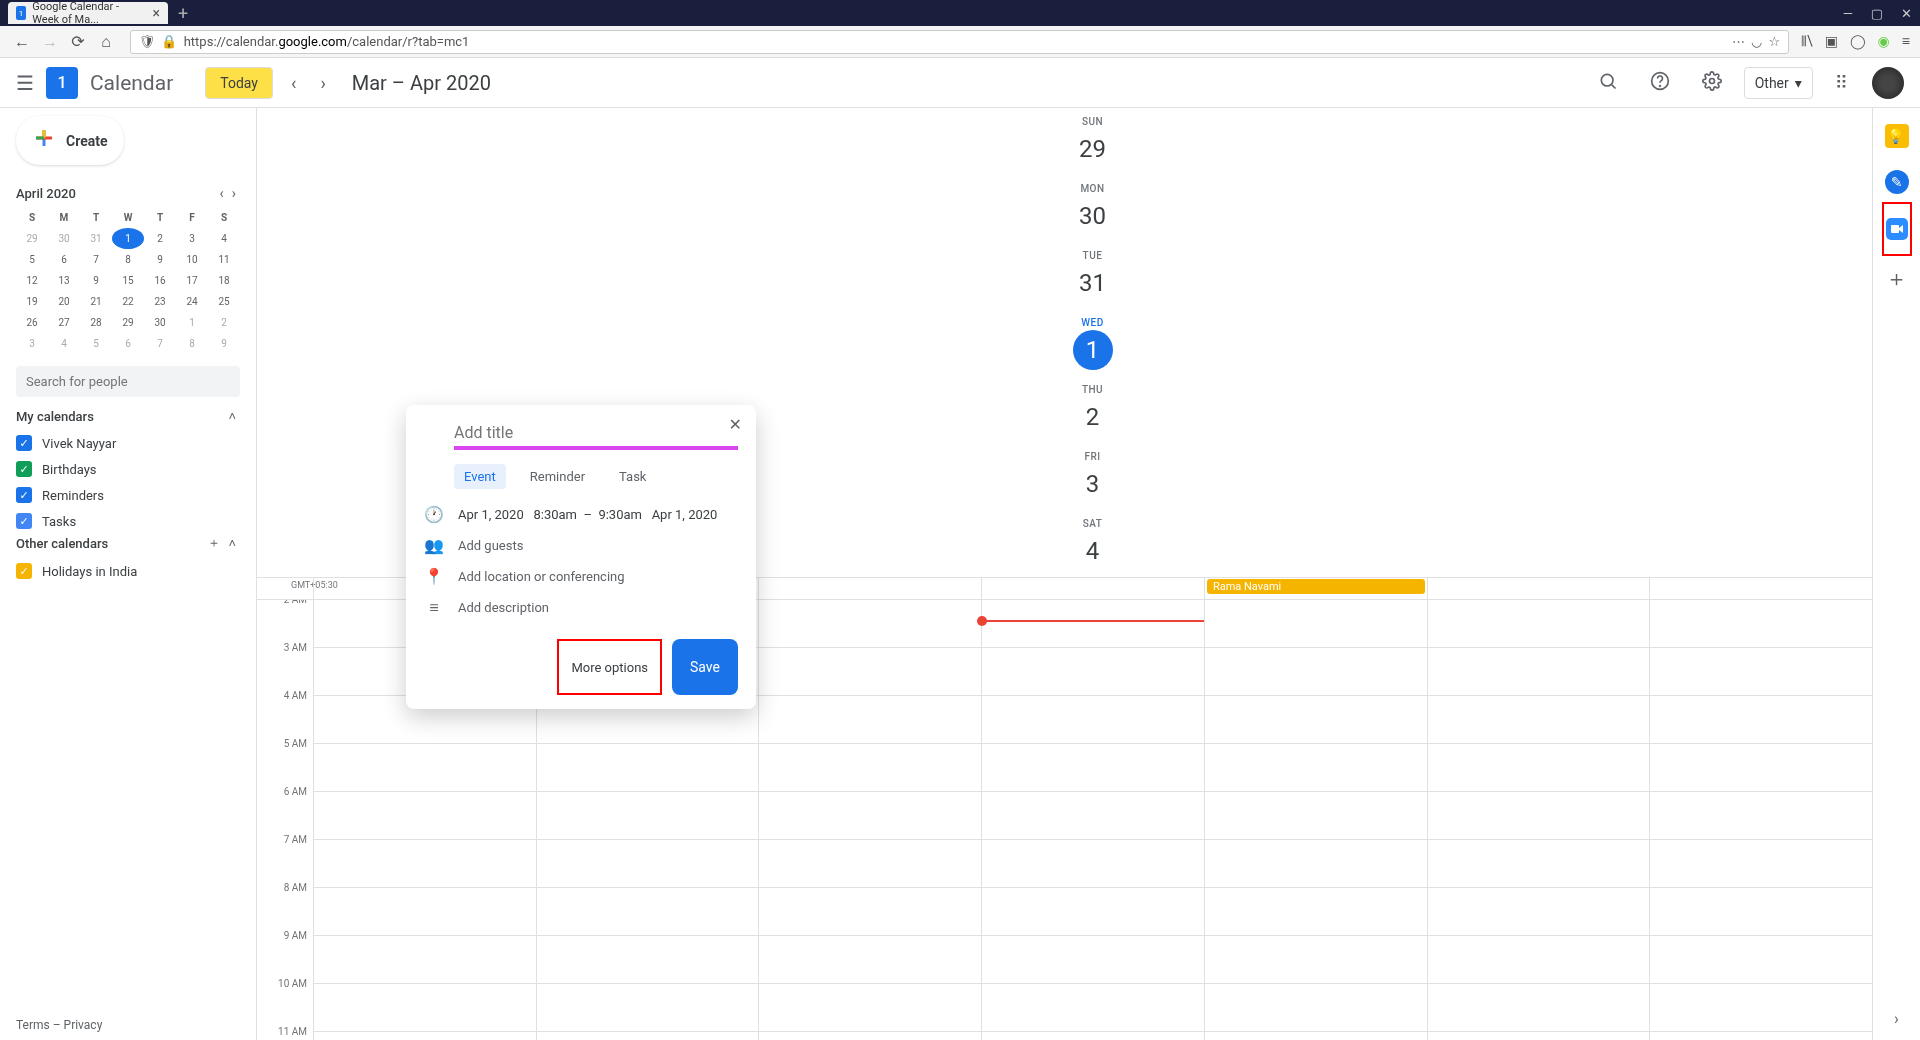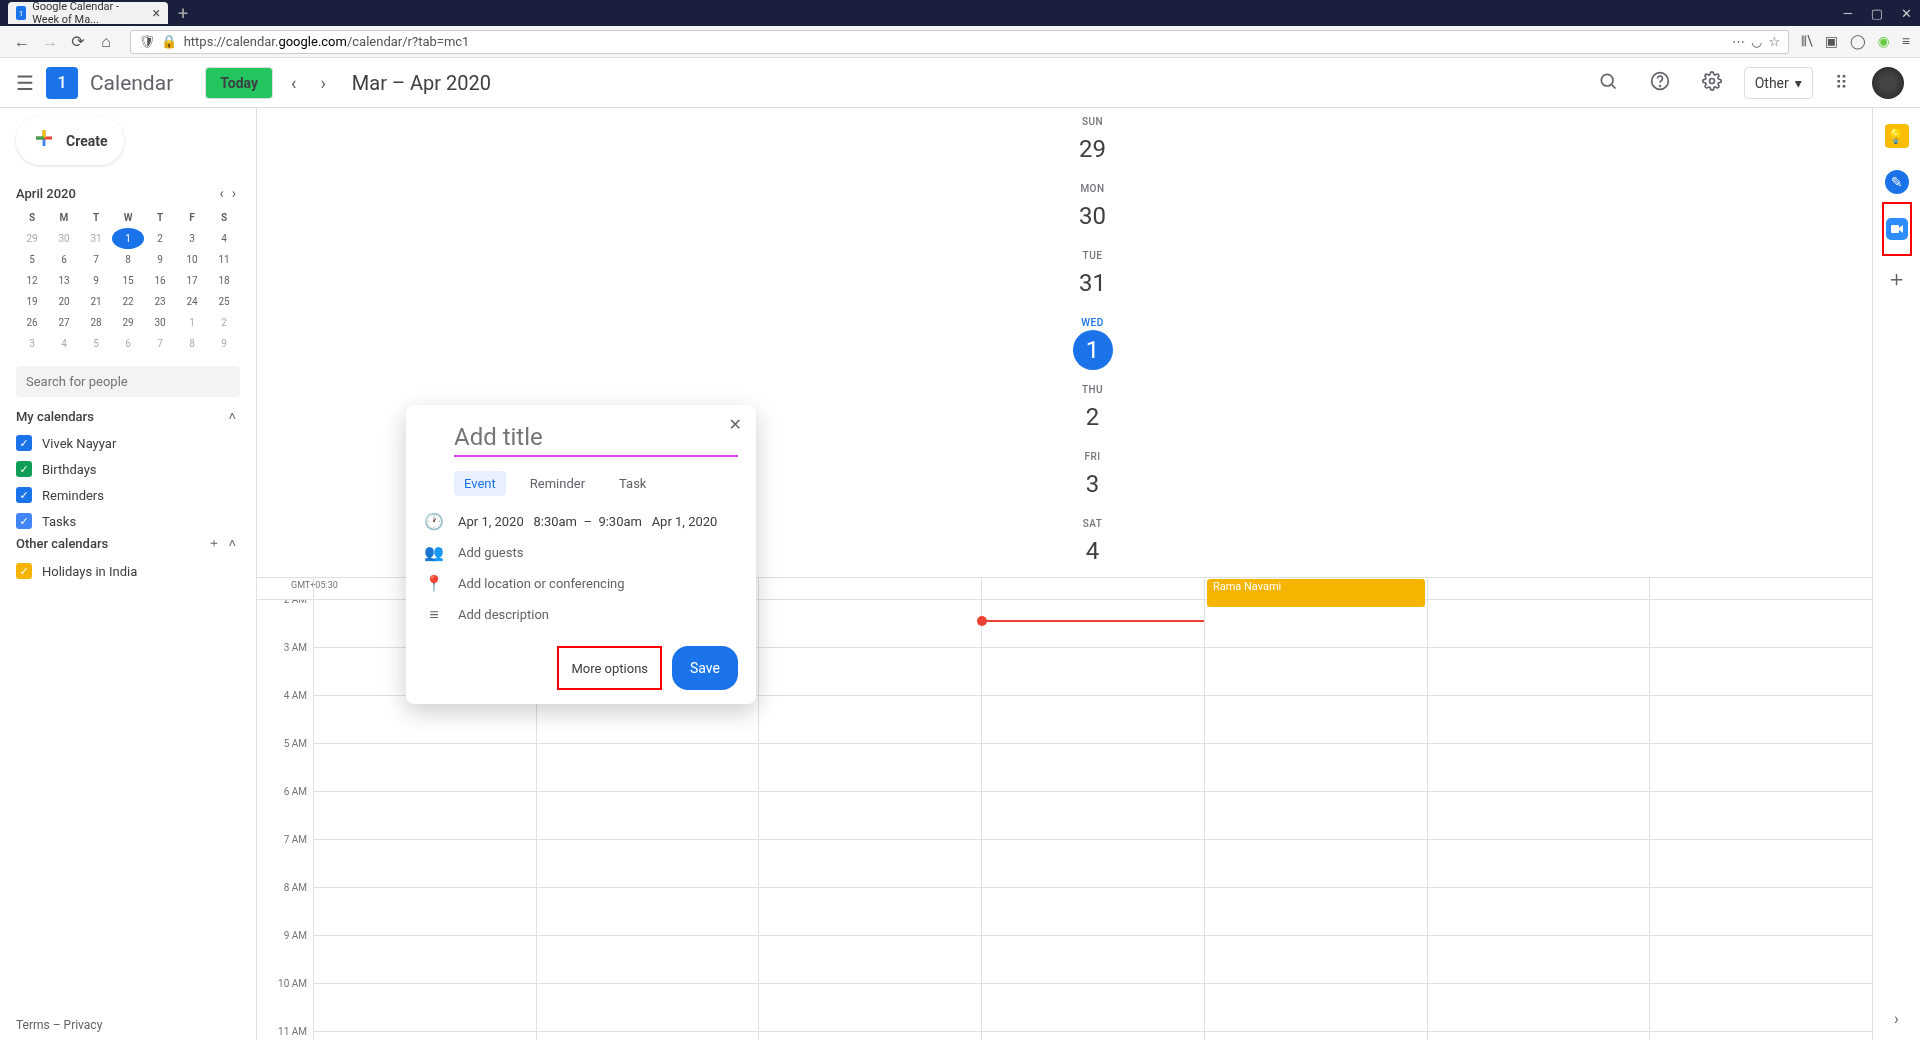--- a/index.html
+++ b/index.html
@@ -19,21 +19,21 @@
 .url-bar { flex: 1; margin: 0 8px; height: 24px; background: #fff; border: 1px solid #ccc; border-radius: 3px; display: flex; align-items: center; padding: 0 8px; font-size: 13px; color: #555; gap: 6px; }
 .url-bar .url-text { flex: 1; }
 .url-bar .dom { color: #000; }
 .toolbar-icons { display: flex; gap: 12px; color: #555; font-size: 14px; }
 
 
 .gcal-header { height: 50px; border-bottom: 1px solid #e0e0e0; display: flex; align-items: center; padding: 0 16px; gap: 12px; }
 .burger { font-size: 20px; color: #5f6368; cursor: pointer; }
 .gcal-logo { width: 32px; height: 32px; background: #1a73e8; border-radius: 4px; display: flex; align-items: center; justify-content: center; color: #fff; font-size: 16px; font-weight: 500; }
 .gcal-title { font-size: 21px; color: #5f6368; margin-right: 20px; }
-.today-btn { border: 1px solid #dadce0; padding: 7px 14px; border-radius: 4px; font-size: 14px; color: #3c4043; cursor: pointer; background: #22c55e; font-weight: bold; }
+.today-btn { border: 1px solid #dadce0; padding: 7px 14px; border-radius: 4px; font-size: 14px; color: #3c4043; cursor: pointer; background: #fde047; }
 .chev { font-size: 18px; color: #5f6368; cursor: pointer; padding: 0 6px; }
 .date-range { font-size: 20px; color: #3c4043; margin-left: 8px; }
 .gcal-header .spacer { flex: 1; }
 .hdr-icon { font-size: 18px; color: #5f6368; cursor: pointer; padding: 0 10px; }
 .view-select { border: 1px solid #dadce0; padding: 7px 10px; border-radius: 4px; font-size: 14px; color: #3c4043; display: flex; align-items: center; gap: 6px; cursor: pointer; }
 .apps-grid { font-size: 18px; color: #5f6368; cursor: pointer; margin-left: 10px; }
 .avatar { width: 32px; height: 32px; border-radius: 50%; background: radial-gradient(circle, #444 30%, #222 100%); margin-left: 12px; }
 
 
 .main { display: flex; height: calc(1040px - 26px - 32px - 50px); position: relative; }
@@ -61,21 +61,21 @@
 .day-headers { display: flex; border-bottom: 1px solid #e0e0e0; padding-left: 56px; flex-direction: column; }
 .day-col-h { flex: 1; text-align: center; padding: 8px 0 6px; }
 .day-abbr { font-size: 10px; color: #70757a; font-weight: 500; letter-spacing: 0.5px; }
 .day-abbr.today { color: #1a73e8; }
 .day-num { font-size: 24px; color: #3c4043; display: inline-flex; width: 40px; height: 40px; align-items: center; justify-content: center; border-radius: 50%; margin-top: 2px; }
 .day-num.today { background: #1a73e8; color: #fff; }
 
 .allday-row { display: flex; padding-left: 56px; border-bottom: 1px solid #e0e0e0; height: 22px; position: relative; }
 .allday-cell { flex: 1; border-left: 1px solid #e0e0e0; position: relative; }
 .allday-cell:first-child { border-left: none; }
-.allday-event { position: absolute; left: 2px; right: 2px; top: 1px; height: 28px; background: #f4b400; border-radius: 3px; color: #fff; font-size: 11px; padding: 1px 6px; }
+.allday-event { position: absolute; left: 2px; right: 2px; top: 1px; height: 15px; background: #f4b400; border-radius: 3px; color: #fff; font-size: 11px; padding: 1px 6px; }
 .tz-label { position: absolute; left: 6px; top: 2px; width: 46px; font-size: 9px; color: #70757a; padding-left: 28px; }
 
 .time-grid { flex: 1; overflow-y: auto; position: relative; }
 .time-grid-inner { display: flex; position: relative; }
 .hour-labels { width: 56px; }
 .hour-label { height: 48px; font-size: 10px; color: #70757a; text-align: right; padding-right: 6px; position: relative; top: -6px; }
 .day-cols { flex: 1; display: flex; position: relative; }
 .day-col { flex: 1; border-left: 1px solid #e0e0e0; position: relative; }
 .hour-line { height: 48px; border-bottom: 1px solid #e0e0e0; }
 .now-line { position: absolute; left: 0; right: 0; height: 2px; background: #ea4335; }
@@ -88,32 +88,32 @@
 .sp-keep { background: #fbbc04; color: #fff; }
 .sp-tasks { background: #1a73e8; color: #fff; border-radius: 50%; }
 .sp-zoom { border: 2px solid red; padding: 14px 2px; margin: -14px -2px; }
 .sp-zoom-inner { background: #2d8cff; width: 22px; height: 22px; border-radius: 5px; display: flex; align-items: center; justify-content: center; }
 .sp-plus { color: #5f6368; font-size: 22px; cursor: pointer; }
 .sp-collapse { position: absolute; bottom: 12px; color: #5f6368; font-size: 16px; cursor: pointer; }
 
 
 .dialog { position: absolute; left: 406px; top: 297px; width: 350px; background: #fff; border-radius: 8px; box-shadow: 0 8px 24px rgba(0,0,0,0.2); padding: 14px 18px 14px 18px; z-index: 100; }
 .dlg-close { position: absolute; right: 14px; top: 10px; color: #5f6368; font-size: 16px; cursor: pointer; }
-.dlg-title { width: calc(100% - 30px); margin-left: 30px; border: none; border-bottom: 2px solid #d946ef; font-size: 24px; padding: 4px 0; color: #3c4043; outline: none; }
+.dlg-title { width: calc(100% - 30px); margin-left: 30px; border: none; border-bottom: 4px solid #d946ef; font-size: 16px; padding: 4px 0; color: #3c4043; outline: none; }
 .dlg-title::placeholder { color: #757575; }
 .dlg-tabs { display: flex; gap: 14px; margin: 14px 0 10px 30px; font-size: 13px; }
 .dlg-tab { padding: 5px 10px; border-radius: 4px; cursor: pointer; color: #5f6368; }
 .dlg-tab.active { background: #e8f0fe; color: #1a73e8; }
 .dlg-row { display: flex; align-items: center; gap: 14px; padding: 6px 0; font-size: 13px; color: #5f6368; }
 .dlg-row-icon { width: 20px; text-align: center; color: #5f6368; font-size: 16px; }
 .dlg-row-text { flex: 1; color: #3c4043; cursor: pointer; }
 .dlg-row-text.placeholder { color: #5f6368; }
 .dlg-actions { display: flex; justify-content: flex-end; gap: 10px; margin-top: 16px; }
 .more-opts { border: 2px solid red; padding: 7px 12px; font-size: 13px; color: #3c4043; cursor: pointer; background: #fff; }
-.save-btn { background: #1a73e8; color: #fff; border: none; padding: 14px 18px; border-radius: 16px; font-size: 14px; cursor: pointer; }
+.save-btn { background: #1a73e8; color: #fff; border: none; padding: 20px 18px; border-radius: 8px; font-size: 14px; cursor: pointer; }
 </style>
 </head>
 <body>
 
 <div class="browser-chrome">
   <div class="tab">
     <div class="tab-favicon">1</div>
     <span>Google Calendar - Week of Ma...</span>
     <span class="tab-close">×</span>
   </div>

